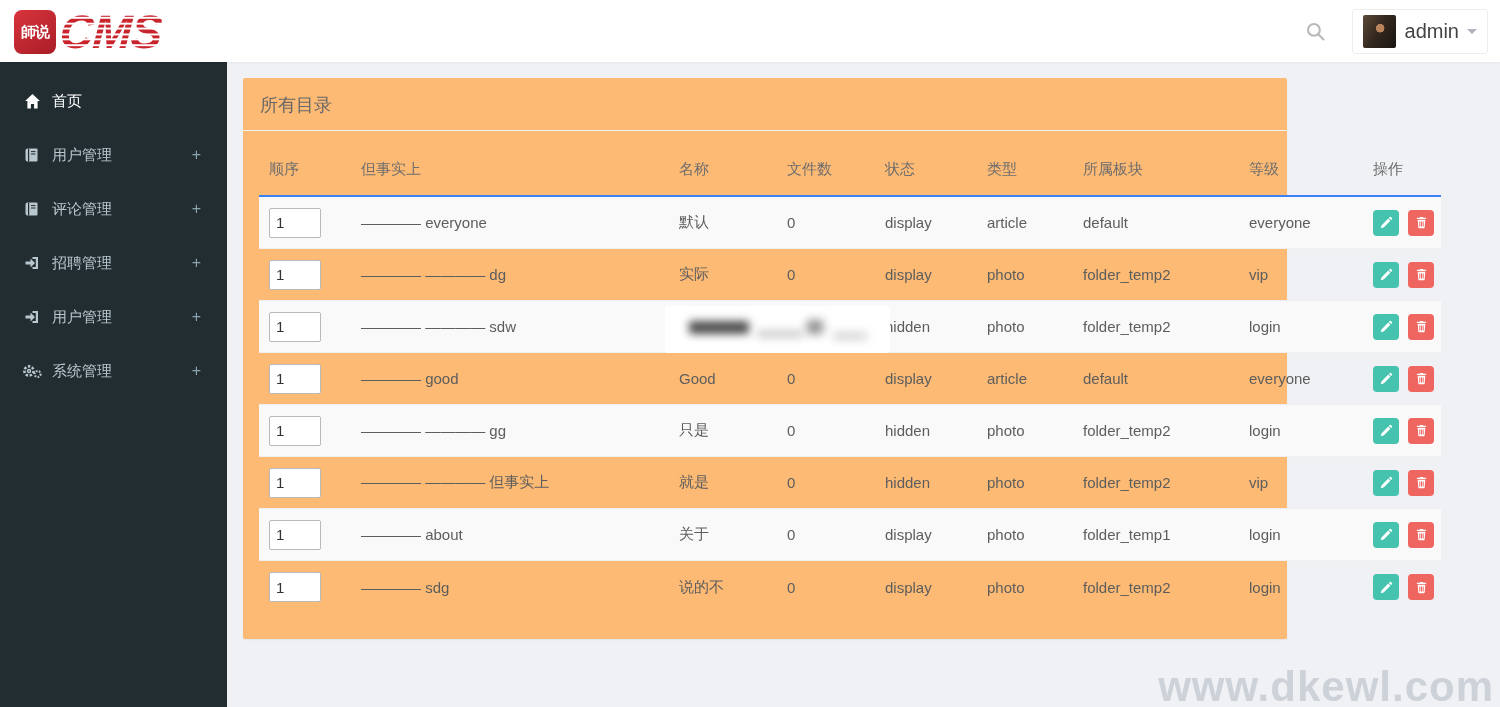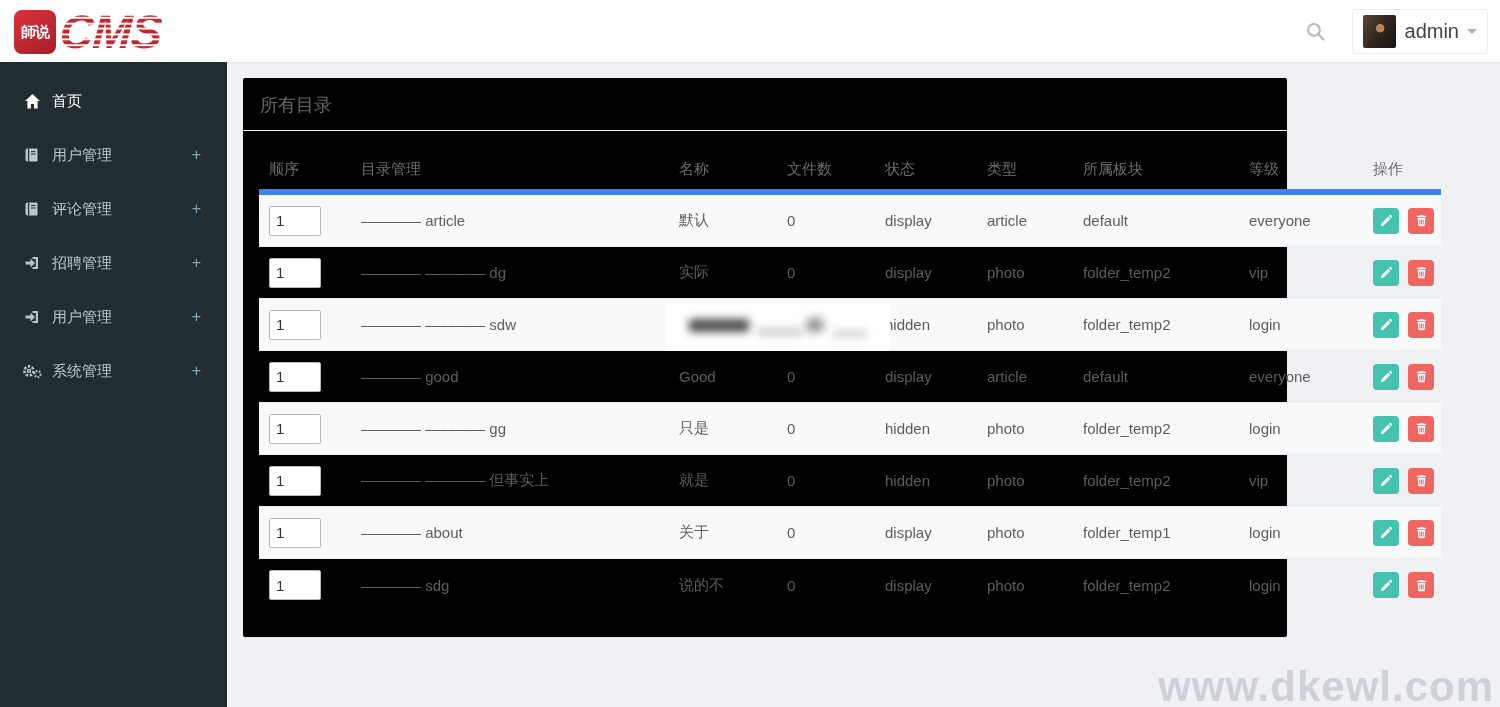--- a/index.html
+++ b/index.html
@@ -40,27 +40,27 @@
   .side-item.bright, .side-item.bright .mi { color:#fff; }
   .toggle { position:absolute; right:26px; color:#8aa4af; font-size:16px; }
   .tree-open { background:#2c3b41; padding-bottom:10px; }
   .sub-item { height:38px; display:flex; align-items:center; padding-left:48px; color:#b8c7ce;
     font-size:15px; cursor:pointer; }
   .sub-item.active { color:#e2574c; }
   .icon-red { color:#e2574c !important; }
 
   
   .content { position:absolute; left:227px; top:62px; width:1273px; height:645px; padding:16px; }
-  .card { width:1044px; background:#000000; border-radius:2px; box-shadow:0 1px 2px rgba(0,0,0,.06);
+  .card { width:1044px; background:#fdba74; border-radius:2px; box-shadow:0 1px 2px rgba(0,0,0,.06);
     padding-bottom:26px; }
   .card-title { font-size:18px; color:#676767; padding:15px 17px 13px 17px; border-bottom:1px solid #f2f2f2; }
   .table-wrap { padding:14px 16px 0 16px; }
   table { width:100%; border-collapse:separate; border-spacing:0; table-layout:fixed; }
   th { text-align:left; font-weight:400; font-size:15px; color:#6d6d6d;
-    padding:15px 6px 10px 0; border-bottom:6px solid #3b82f6; }
+    padding:15px 6px 16px 0; border-bottom:2px solid #3b82f6; }
   td { font-size:15px; color:#5d5d5d; padding:0 6px 0 0; height:52px;
     border-bottom:1px solid #efefef; position:relative; }
   th:first-child, td:first-child { padding-left:10px; }
   tbody tr:nth-child(odd) td { background:#f9f9f9; }
   tbody tr:last-child td { border-bottom:none; }
   .col-order{width:102px}.col-en{width:318px}.col-name{width:108px}.col-files{width:98px}
   .col-status{width:102px}.col-type{width:96px}.col-board{width:166px}.col-level{width:124px}.col-act{width:68px}
   .order-input { width:52px; height:30px; border:1px solid #b9b9b9; border-radius:2px;
     font-size:15px; color:#333; padding:2px 6px; background:#fff; font-family:inherit; }
   .btn { width:26px; height:26px; border:none; border-radius:4px; display:inline-flex;
@@ -191,36 +191,36 @@
             <col class="col-files">
           <col class="col-status">
             <col class="col-type">
             <col class="col-board">
             <col class="col-level">
             <col class="col-act">
         </colgroup>
         <thead>
           <tr>
             <th>顺序</th>
-            <th>目录管理</th>
+            <th>但事实上</th>
             <th>名称</th>
             <th>文件数</th>
             <th>状态</th>
             <th>类型</th>
             <th>所属板块</th>
             <th>等级</th>
             <th>操作</th>
           </tr>
         </thead>
         <tbody>
             <tr>
     <td>
       <input class="order-input" value="1" style="">
     </td>
-    <td><span>———— article</span></td>
+    <td><span>———— everyone</span></td>
     <td>
       <span>默认</span>
       
     </td>
     <td><span>0</span></td>
     <td><span>display</span></td>
     <td><span>article</span></td>
     <td><span>default</span></td>
     <td><span>everyone</span></td>
     <td>

